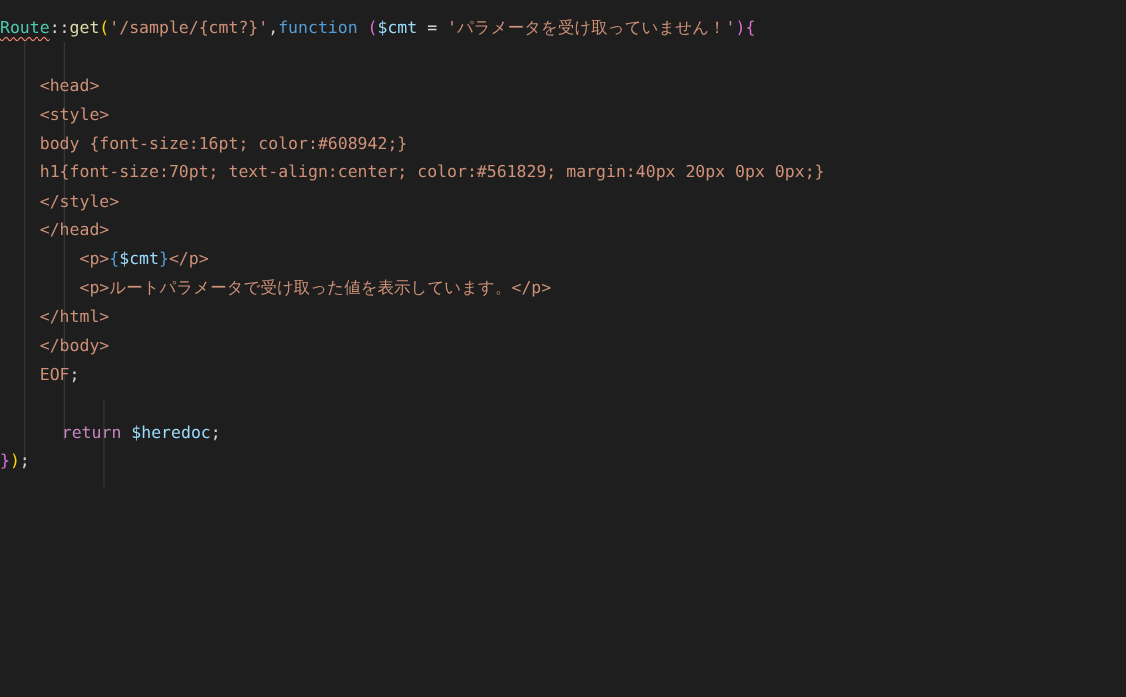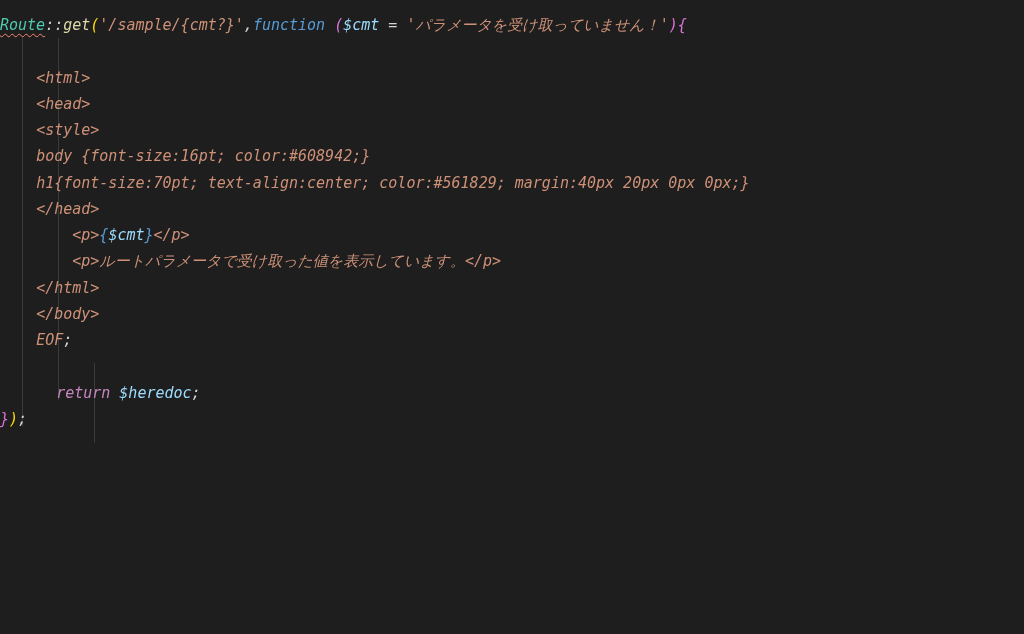--- a/index.html
+++ b/index.html
@@ -18,21 +18,20 @@
       height: 634px;
       overflow: hidden;
     }
     .editor {
       padding: 12px 0 12px 22px;
       position: relative;
     }
     .line {
       white-space: pre;
       position: relative;
-      font-style: italic;
     }
     .teal { color: #4ec9b0; }
     .white { color: #d4d4d4; }
     .yellow { color: #dcdcaa; }
     .orange { color: #ce9178; }
     .blue { color: #569cd6; }
     .lightblue { color: #9cdcfe; }
     .purple { color: #c586c0; margin-left: 20px; }
     .bracket1 { color: #ffd700; }
     .bracket2 { color: #da70d6; }
@@ -56,31 +55,31 @@
 <div class="editor code-block">
   <div class="g1"></div>
   <div class="g2"></div>
   <div class="g3"></div>
 
   <div class="line"><span class="teal squiggle">Route</span><span class="white">::</span><span class="yellow">get</span><span class="bracket1">(</span><span class="orange">'/sample/{cmt?}'</span><span class="white">,</span><span class="blue">function </span><span class="bracket2">(</span><span class="lightblue">$cmt</span><span class="white"> = </span><span class="orange">'パラメータを受け取っていません！'</span><span class="bracket2">)</span><span class="bracket2">{</span></div>
 
   <div class="line">&nbsp;</div>
 
 
-  <div class="line"><span>    </span><span class="orange">&lt;html&gt;</span></div>
 
   <div class="line"><span>    </span><span class="orange">&lt;head&gt;</span></div>
 
 
   <div class="line"><span>    </span><span class="orange">&lt;style&gt;</span></div>
 
   <div class="line"><span>    </span><span class="orange">body {font-size:16pt; color:#608942;}</span></div>
 
   <div class="line"><span>    </span><span class="orange">h1{font-size:70pt; text-align:center; color:#561829; margin:40px 20px 0px 0px;}</span></div>
 
+  <div class="line"><span>    </span><span class="orange">&lt;/style&gt;</span></div>
 
   <div class="line"><span>    </span><span class="orange">&lt;/head&gt;</span></div>
 
 
 
   <div class="line"><span>        </span><span class="orange">&lt;p&gt;</span><span class="blue">{</span><span class="lightblue">$cmt</span><span class="blue">}</span><span class="orange">&lt;/p&gt;</span></div>
 
   <div class="line"><span>        </span><span class="orange">&lt;p&gt;</span><span class="orange">ルートパラメータで受け取った値を表示しています。</span><span class="orange">&lt;/p&gt;</span></div>
 
   <div class="line"><span>    </span><span class="orange">&lt;/html&gt;</span></div>

